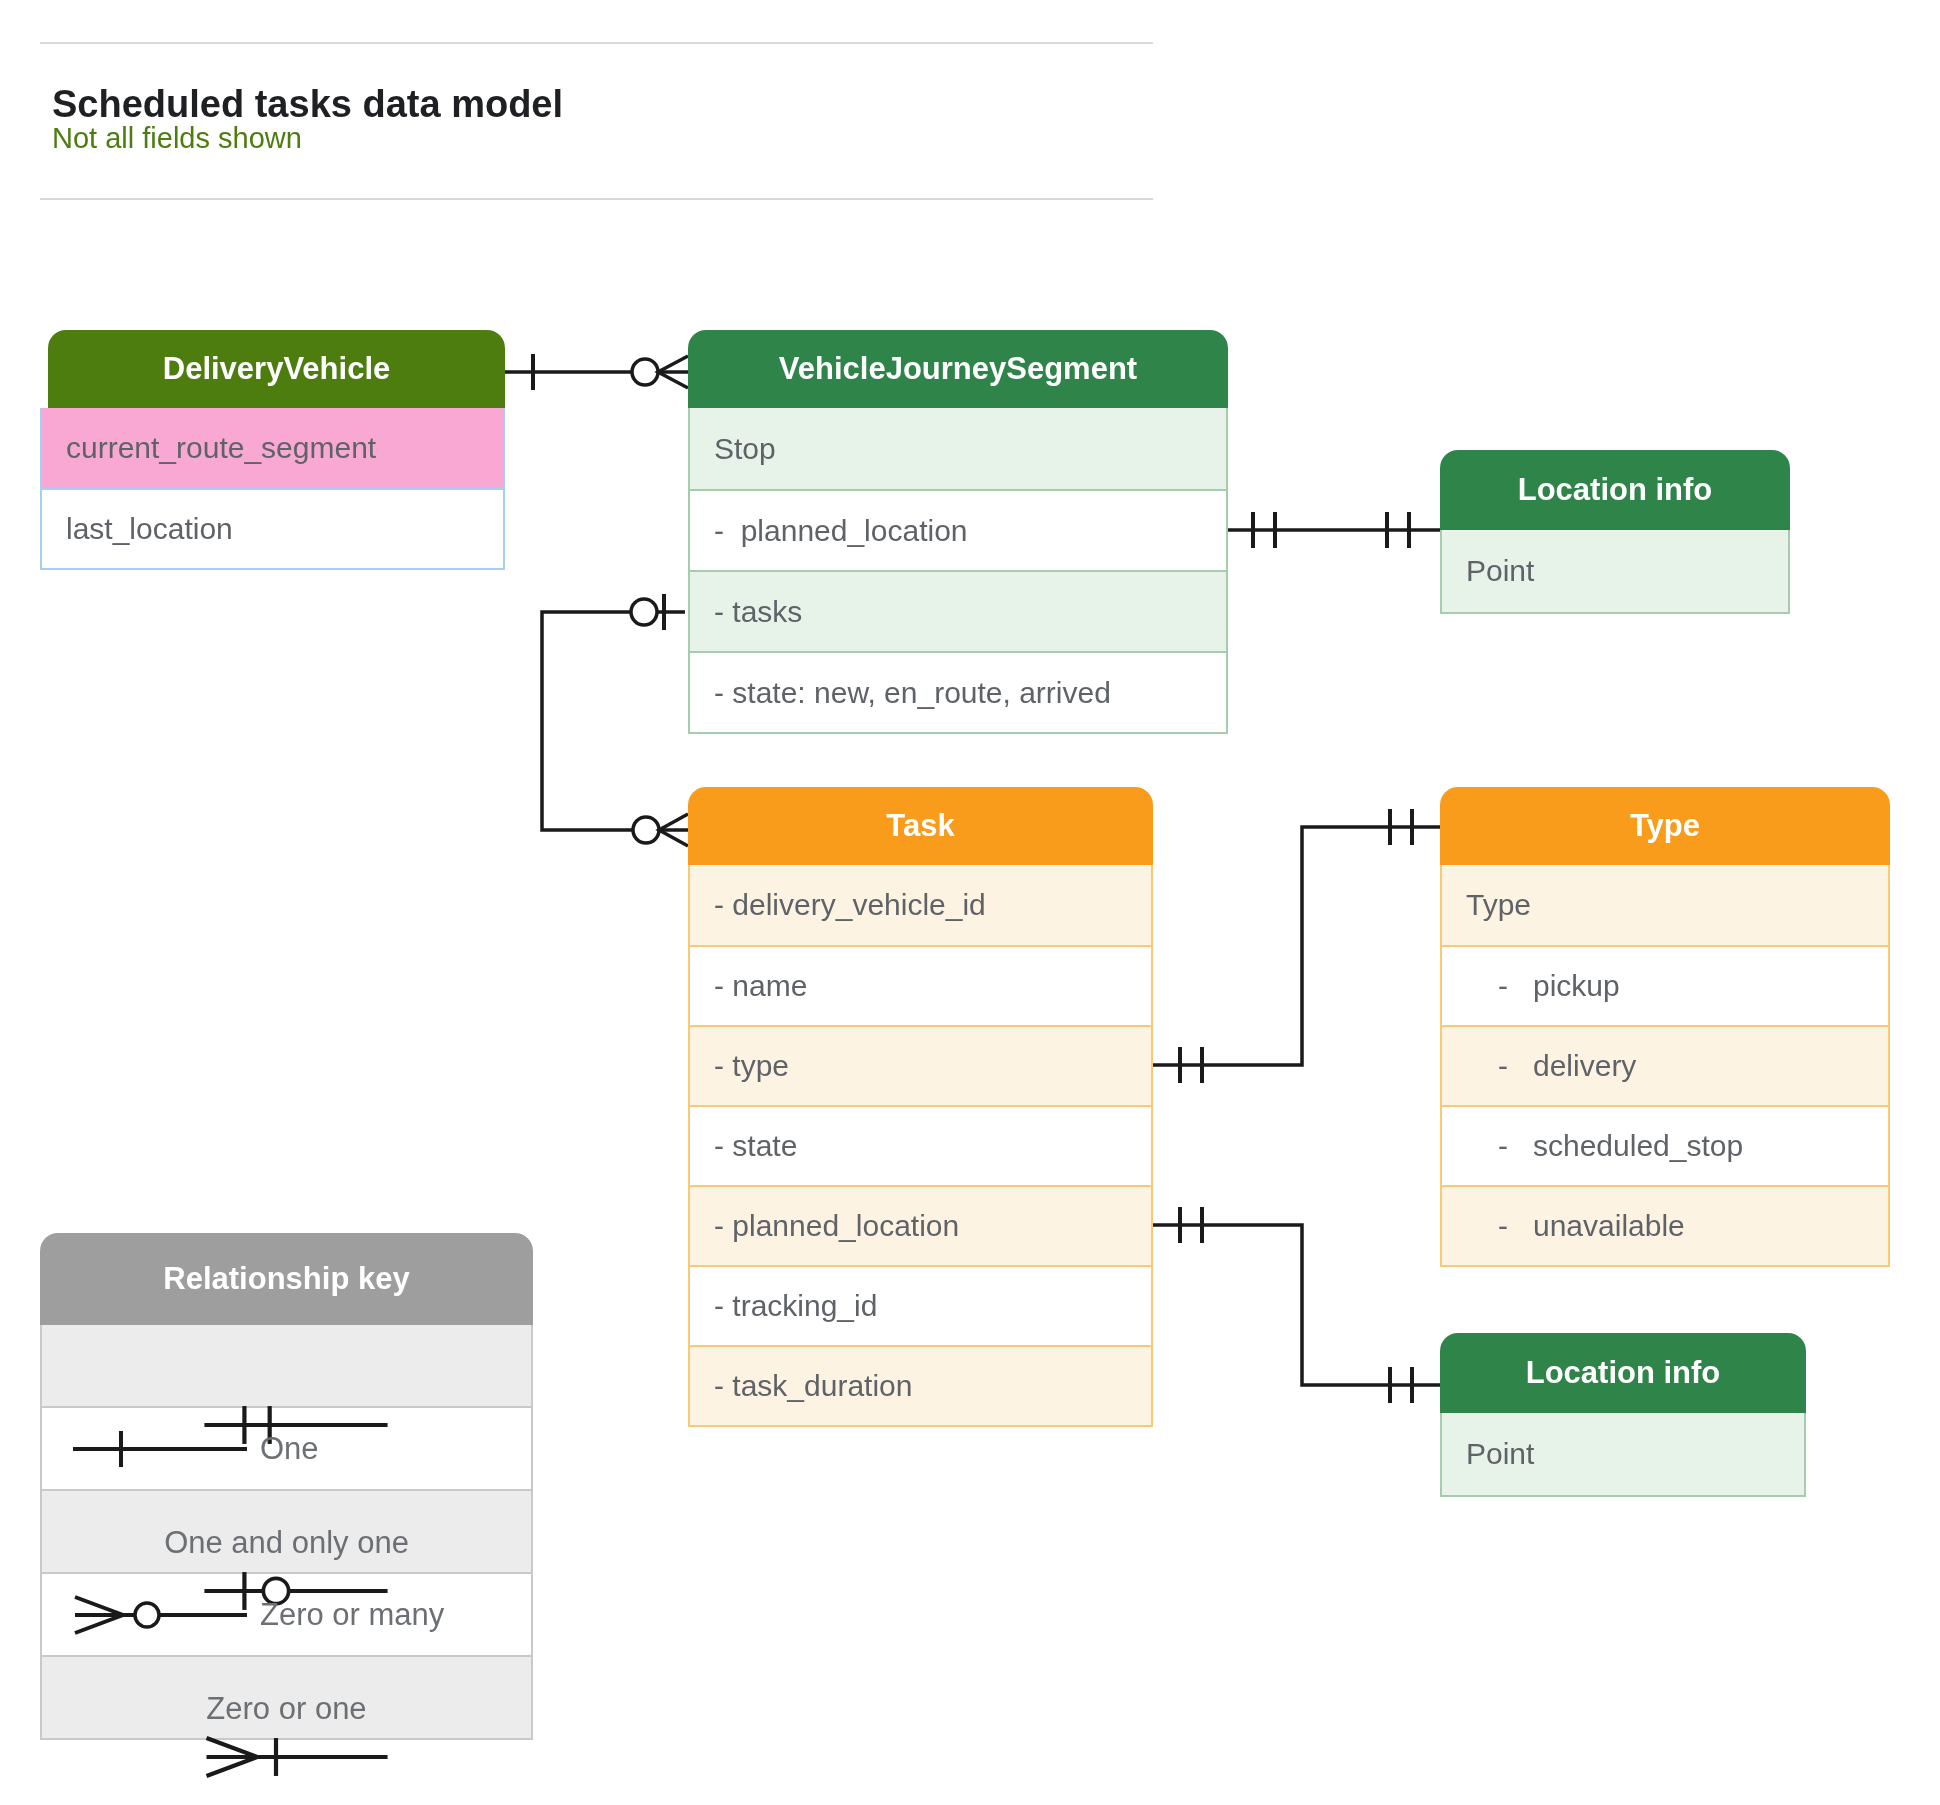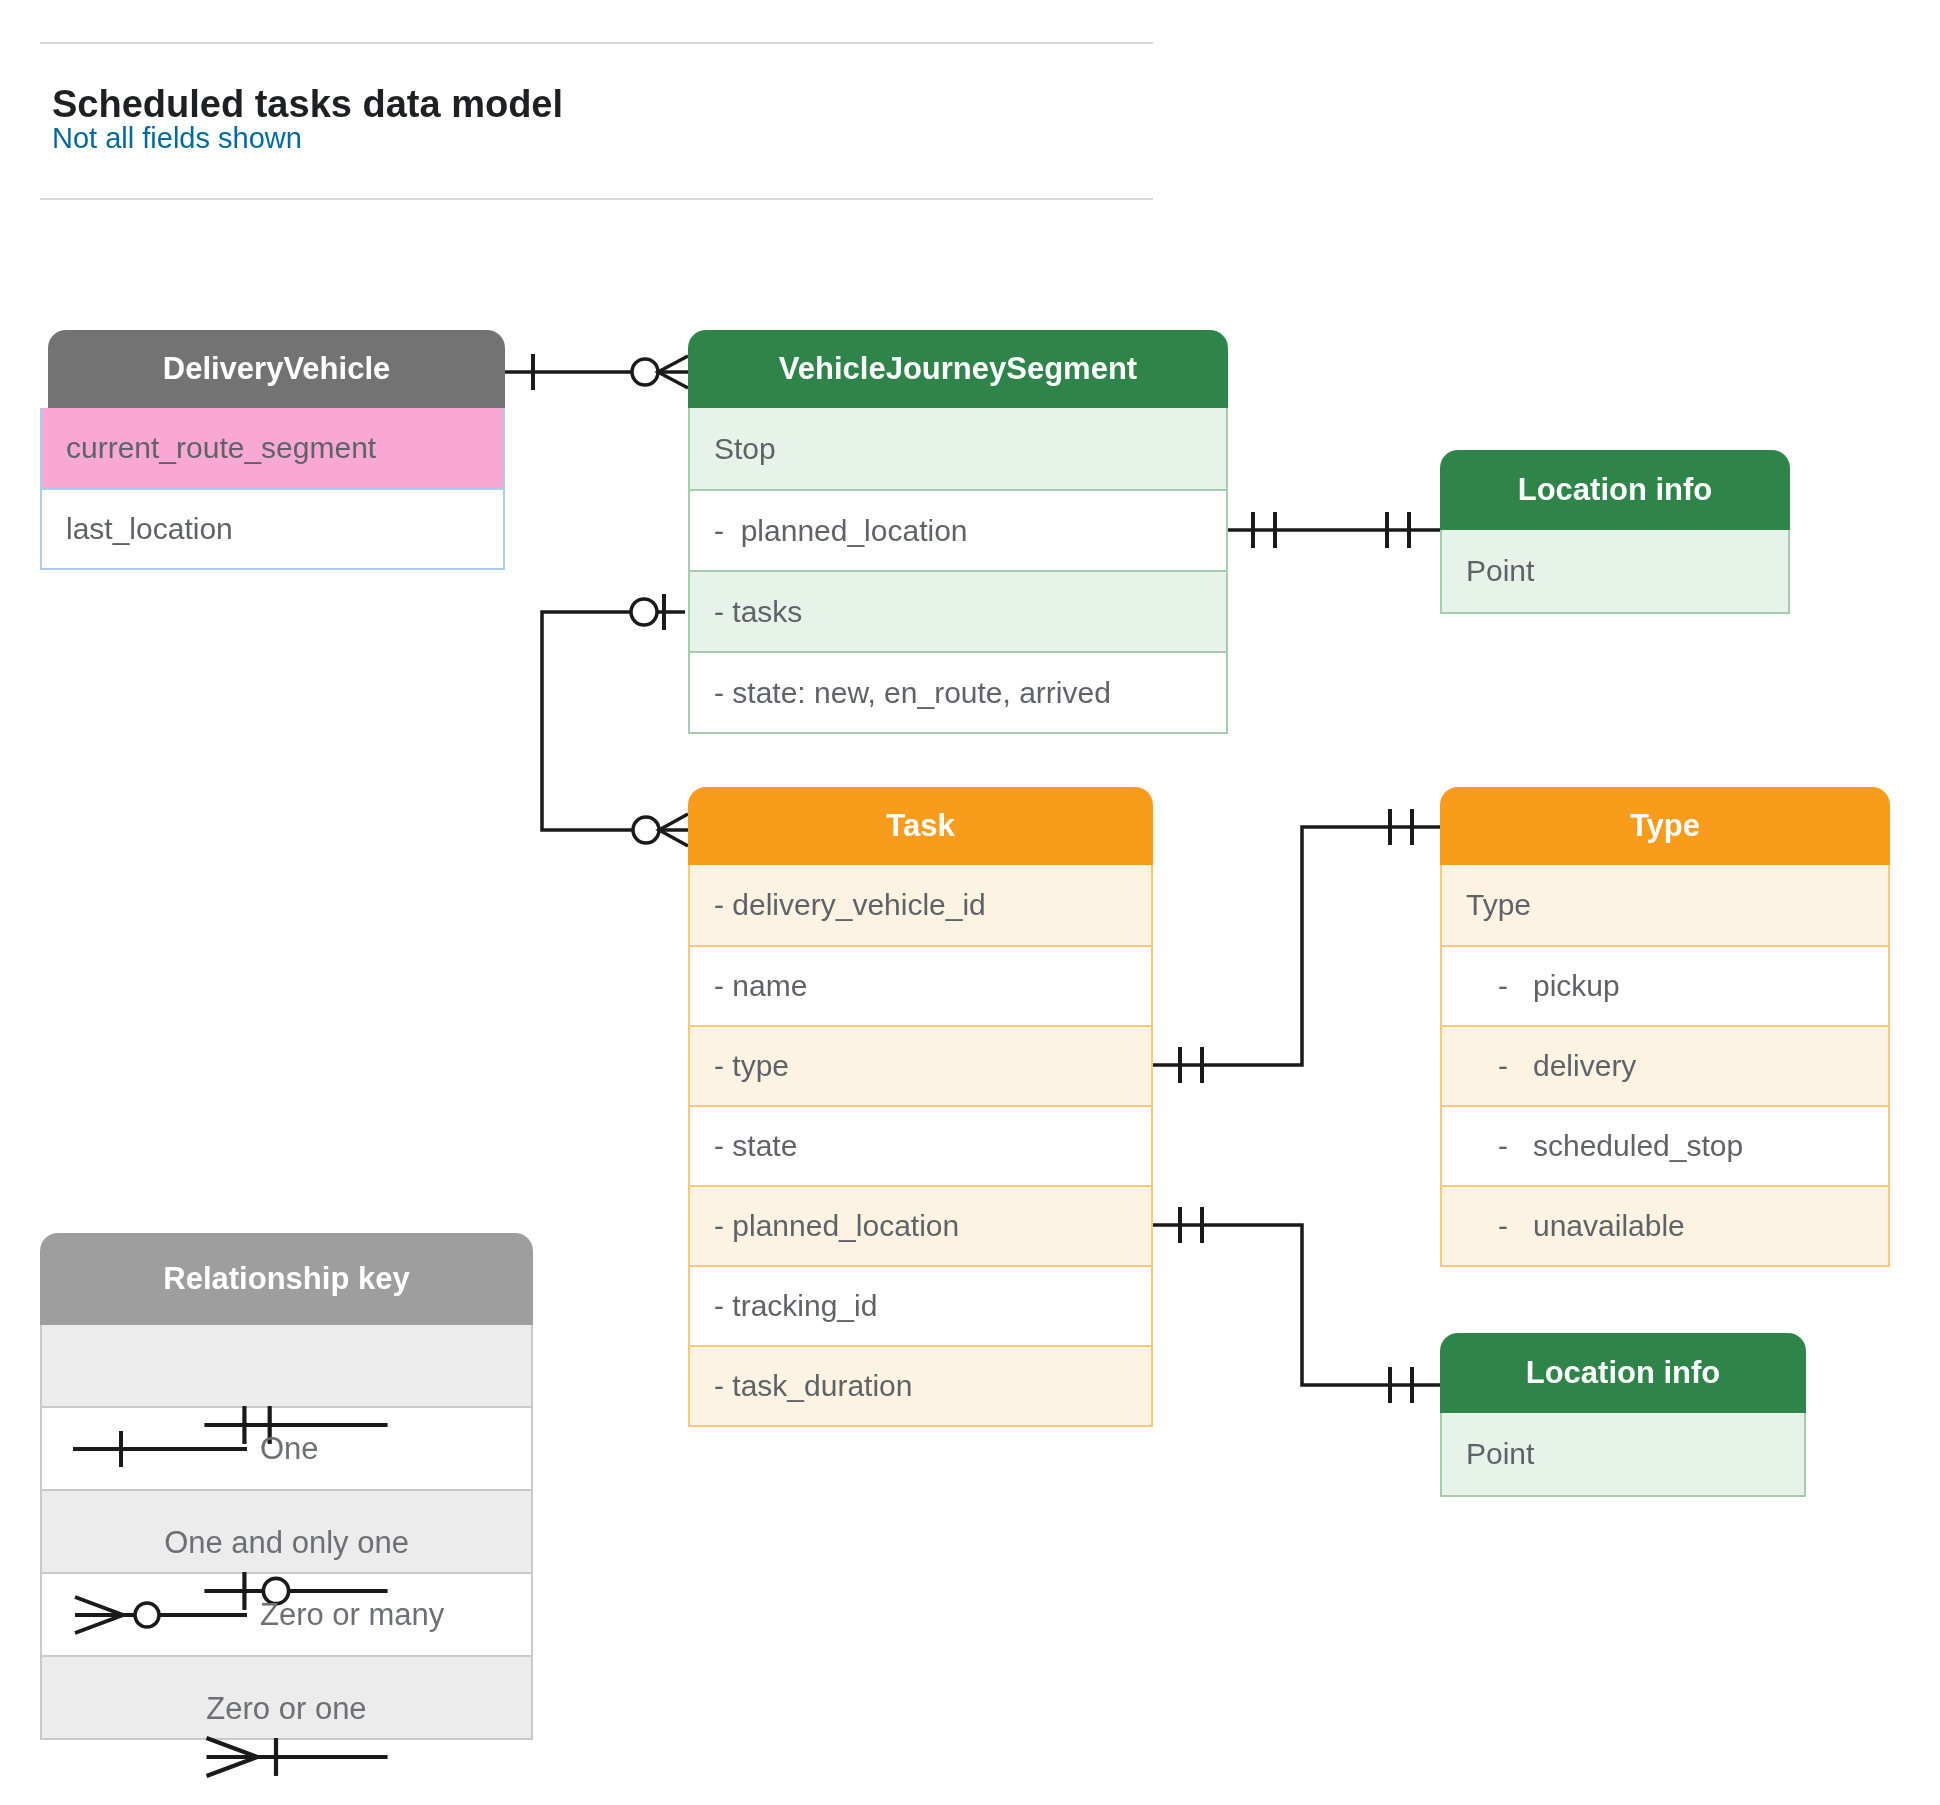--- a/index.html
+++ b/index.html
@@ -8,39 +8,39 @@
     font-family:"Liberation Sans", sans-serif;overflow:hidden;
   }
   .rule{position:absolute;height:2px;background:#d9d9d9;}
   #rule-top{left:40px;top:42px;width:1113px;}
   #rule-bottom{left:40px;top:198px;width:1113px;}
   #page-title{
     position:absolute;left:52px;top:58px;font-size:38px;font-weight:bold;
     color:#1f2023;letter-spacing:0px;
   }
   #page-subtitle{
-    position:absolute;left:52px;top:122px;font-size:29px;color:#0369a1;
+    position:absolute;left:52px;top:122px;font-size:29px;color:#4d7c0f;
   }
 
   
   .entity{position:absolute;z-index:2;}
   .entity .hdr{
     border-radius:18px 18px 0 0;color:#ffffff;font-weight:bold;font-size:31px;
     display:flex;align-items:center;justify-content:center;
   }
   .entity .rows{border-style:solid;border-width:0 2px 2px 2px;}
   .entity .row{
     display:flex;align-items:center;padding-left:24px;font-size:30px;
     color:#5f6368;white-space:pre;box-sizing:border-box;
   }
   .entity .row + .row{border-top:2px solid;}
   .entity .row.indent{padding-left:56px;}
 
   
-  .theme-blue .hdr{background:#737373;margin-left:8px;}
+  .theme-blue .hdr{background:#4d7c0f;margin-left:8px;}
   .theme-blue .rows{border-color:#a9cdee;background:#ffffff;}
   .theme-blue .row + .row{border-color:#a9cdee;}
   .theme-blue .row.tint{background:#f9a8d4;}
   
   .theme-green .hdr{background:#2f8549;}
   .theme-green .rows{border-color:#a5cdad;background:#ffffff;}
   .theme-green .row + .row{border-color:#a5cdad;}
   .theme-green .row.tint{background:#e7f2e9;}
   
   .theme-orange .hdr{background:#f99c1b;}

